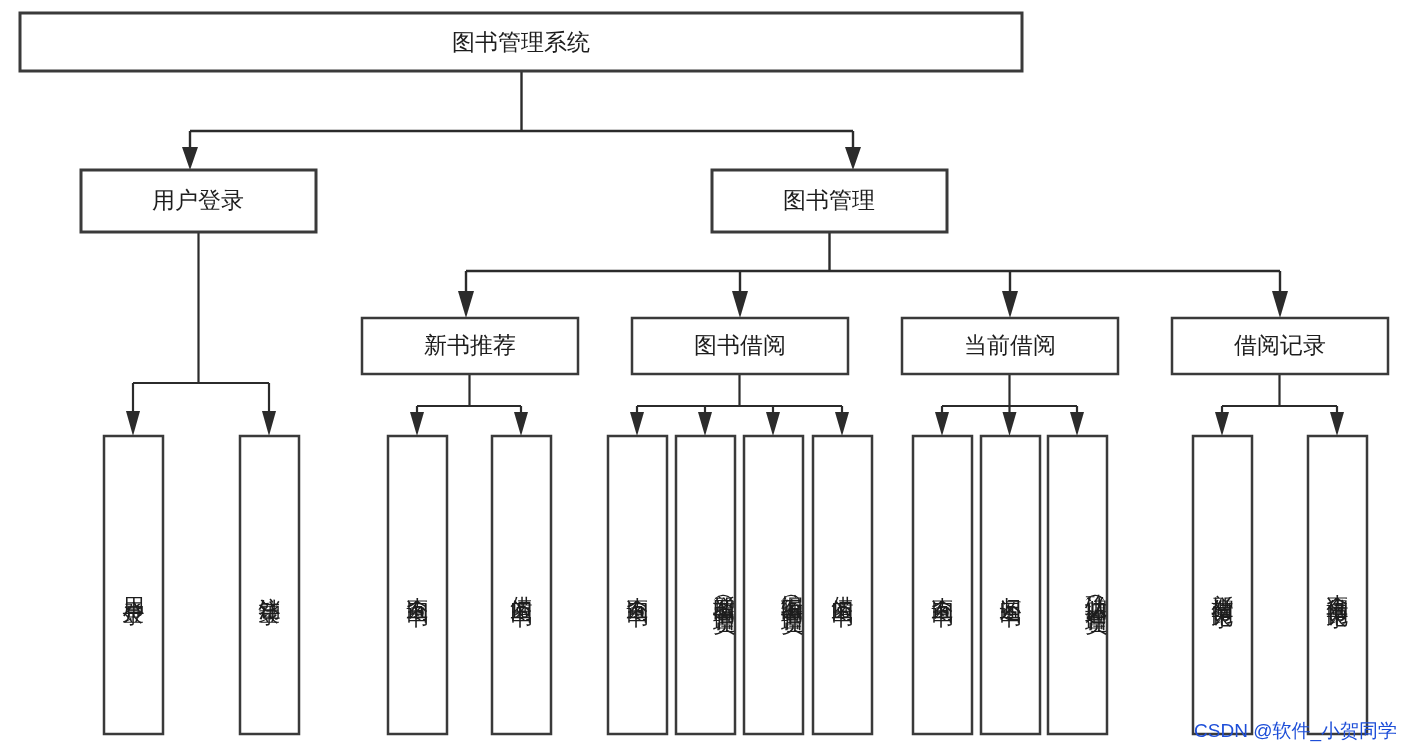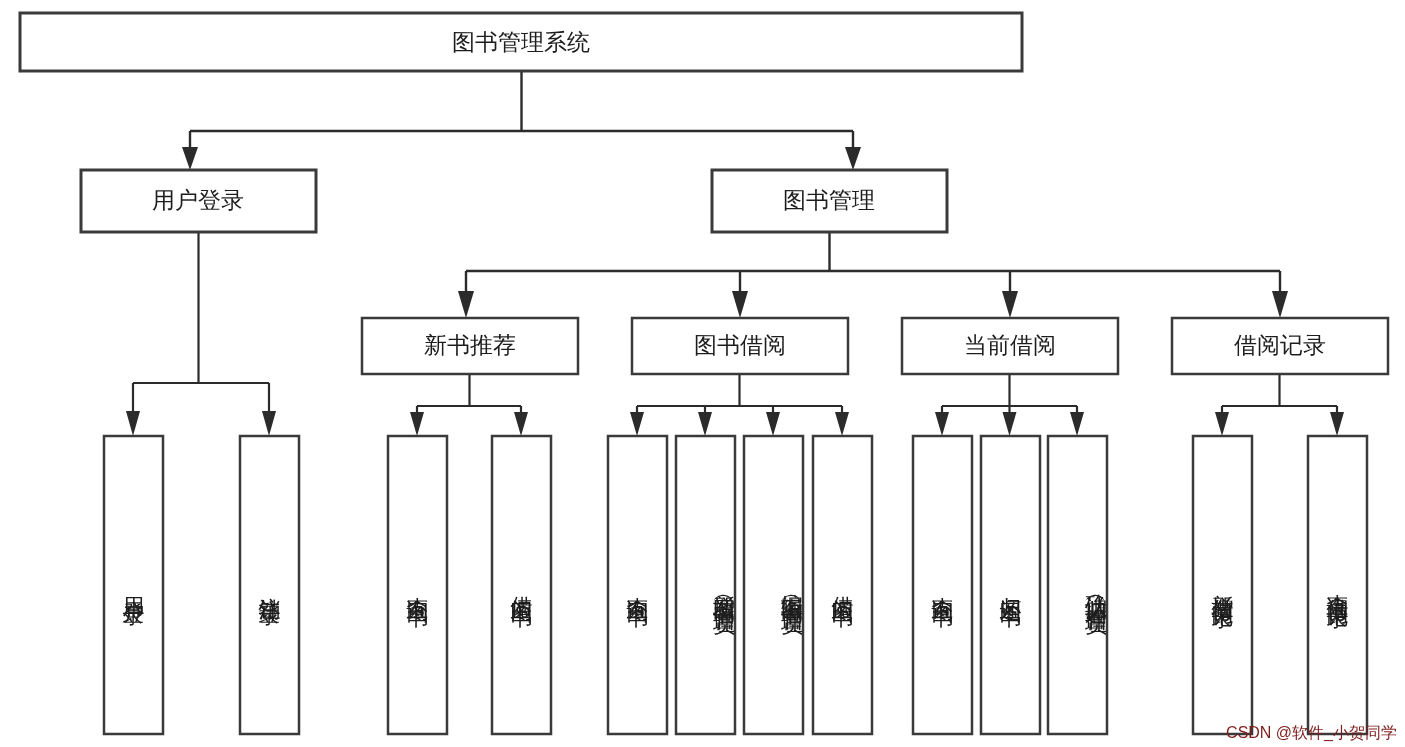--- a/index.html
+++ b/index.html
@@ -70,22 +70,22 @@
     pointer-events: none;
   }
   .leaf-label.centered {
     align-items: center;
   }
   .watermark {
     position: absolute;
     right: 8px;
     bottom: 3px;
     font-family: "Liberation Sans", "DejaVu Sans", sans-serif;
-    font-size: 16px;
-    color: #7f1d1d;
+    font-size: 19px;
+    color: #1d4ed8;
     white-space: nowrap;
     user-select: none;
   }
 </style>
 </head>
 <body>
 
 <div id="stage">
 
   <svg id="tree" viewBox="0 0 1405 747">

